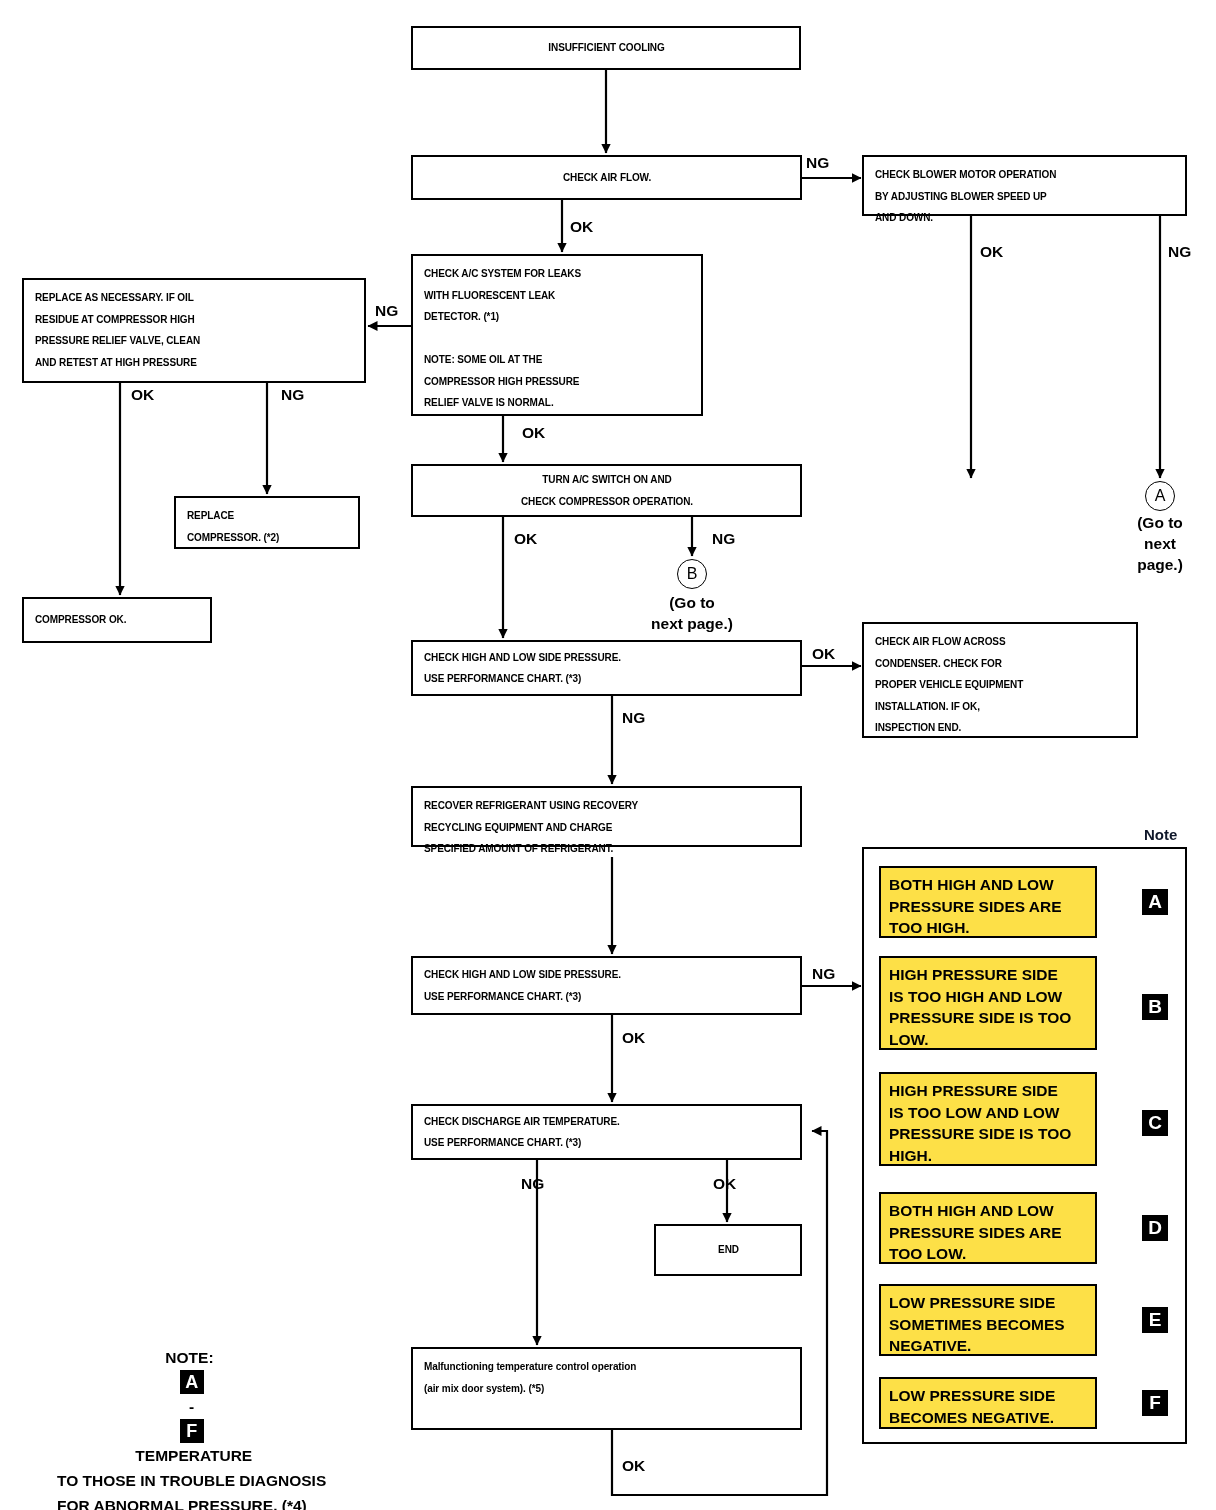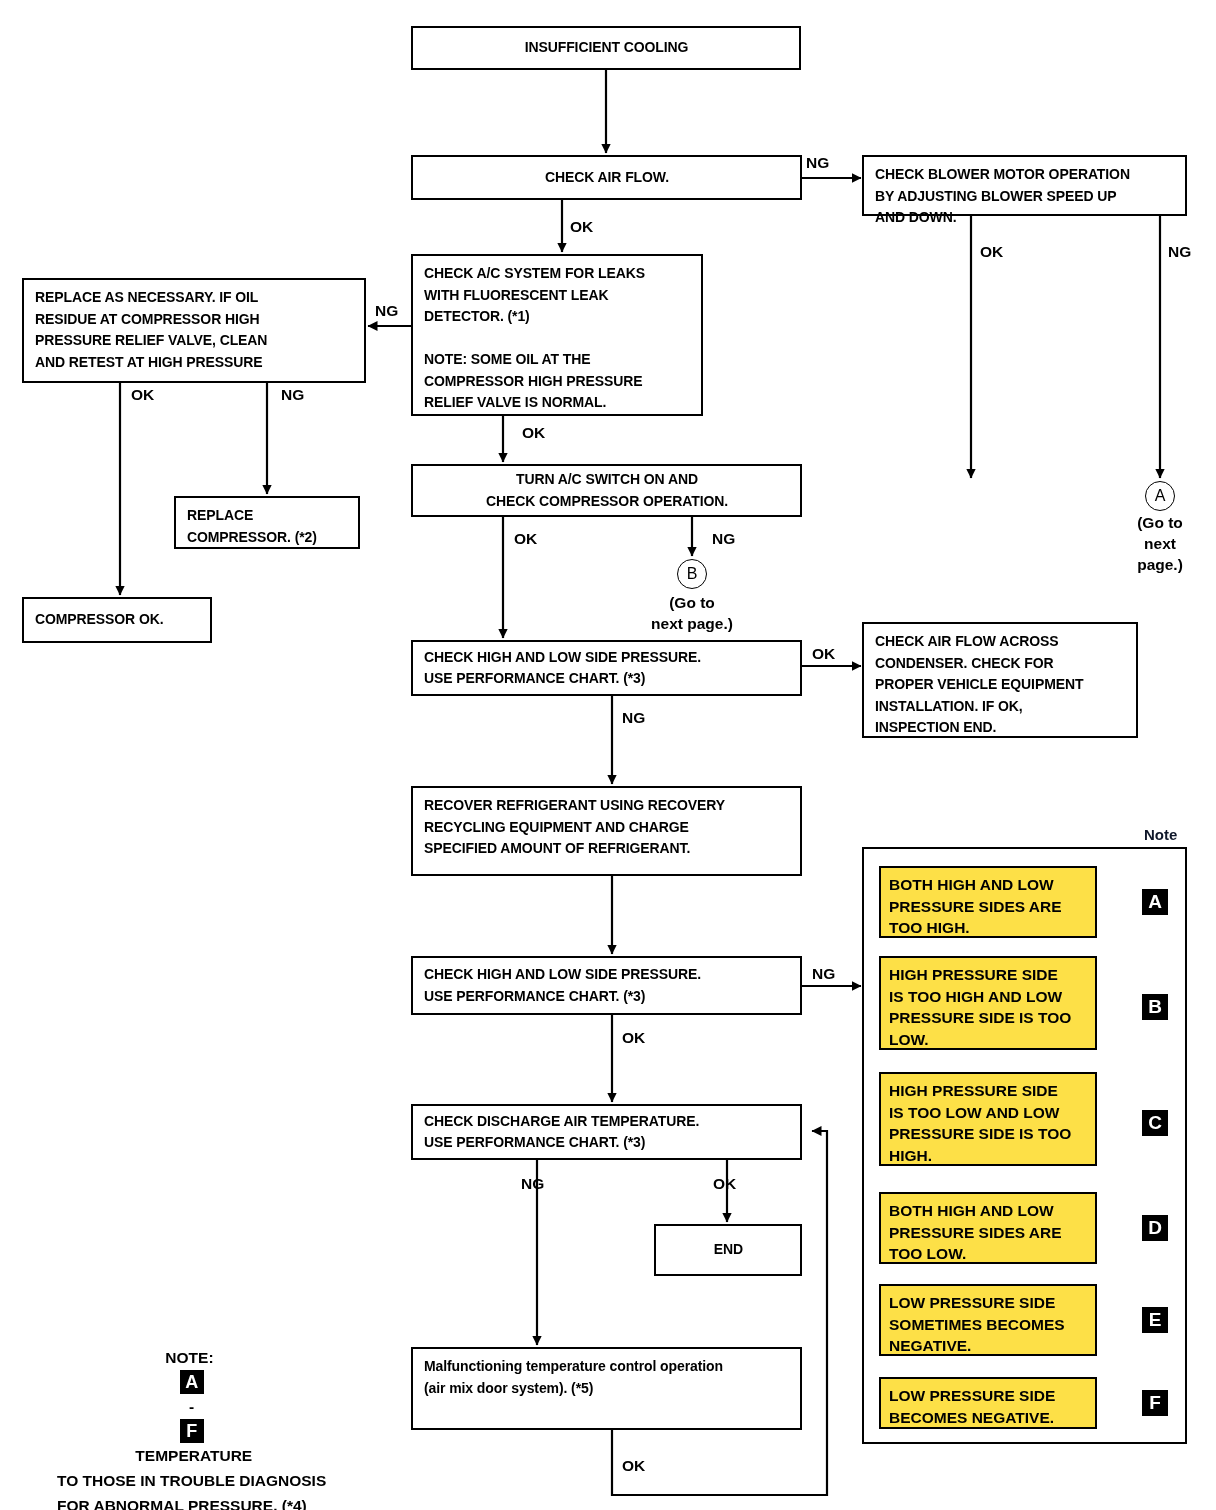--- a/index.html
+++ b/index.html
@@ -7,21 +7,21 @@
     width:1216px;height:1510px;position:relative;overflow:hidden;
     font-family:"Liberation Sans", sans-serif;
     -webkit-font-smoothing:antialiased;
   }
   #stage{position:absolute;left:0;top:0;width:1216px;height:1510px;}
   svg.lines{position:absolute;left:0;top:0;width:1216px;height:1510px;pointer-events:none;}
 
   .box{
     position:absolute;box-sizing:border-box;
     border:2px solid #000;background:#fff;
-    color:#000;font-weight:bold;font-size:14px;line-height:21.5px;
+    color:#000;font-weight:bold;font-size:10px;line-height:21.5px;
     letter-spacing:-0.1px;
   }
   .box .txt{display:block;padding:7px 10px 7px 11px;white-space:pre-line;}
   .box.ctr .txt{text-align:center;}
   .box.vctr{display:flex;align-items:center;}
   .box.vctr .txt{width:100%;}
 
   .note-panel{
     position:absolute;box-sizing:border-box;border:2px solid #000;background:#fff;
   }
@@ -181,21 +181,21 @@
   </div>
 
   <div class="box" style="left:862px;top:622px;width:276px;height:116px;">
     <span class="txt">CHECK AIR FLOW ACROSS
 CONDENSER. CHECK FOR
 PROPER VEHICLE EQUIPMENT
 INSTALLATION. IF OK,
 INSPECTION END.</span>
   </div>
 
-  <div class="box" style="left:411px;top:786px;width:391px;height:90px;">
+  <div class="box" style="left:411px;top:786px;width:391px;height:61px;">
     <span class="txt">RECOVER REFRIGERANT USING RECOVERY
 RECYCLING EQUIPMENT AND CHARGE
 SPECIFIED AMOUNT OF REFRIGERANT.</span>
   </div>
 
   <div class="box vctr" style="left:411px;top:956px;width:391px;height:59px;">
     <span class="txt">CHECK HIGH AND LOW SIDE PRESSURE.
 USE PERFORMANCE CHART. (*3)</span>
   </div>
 

